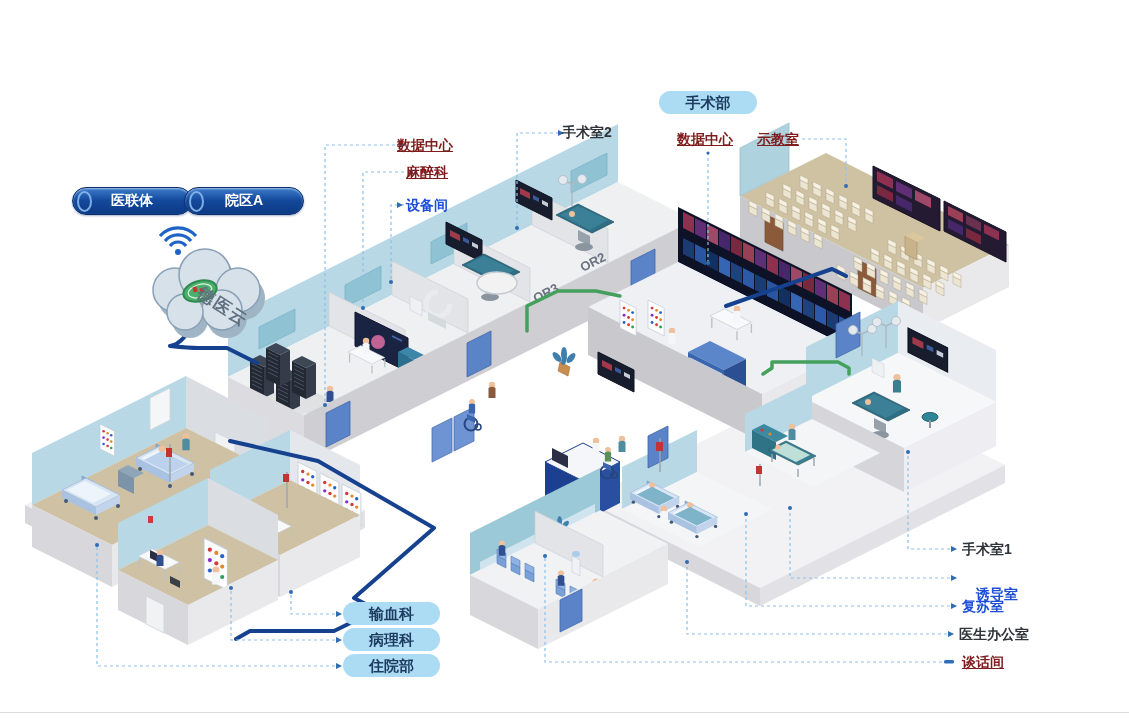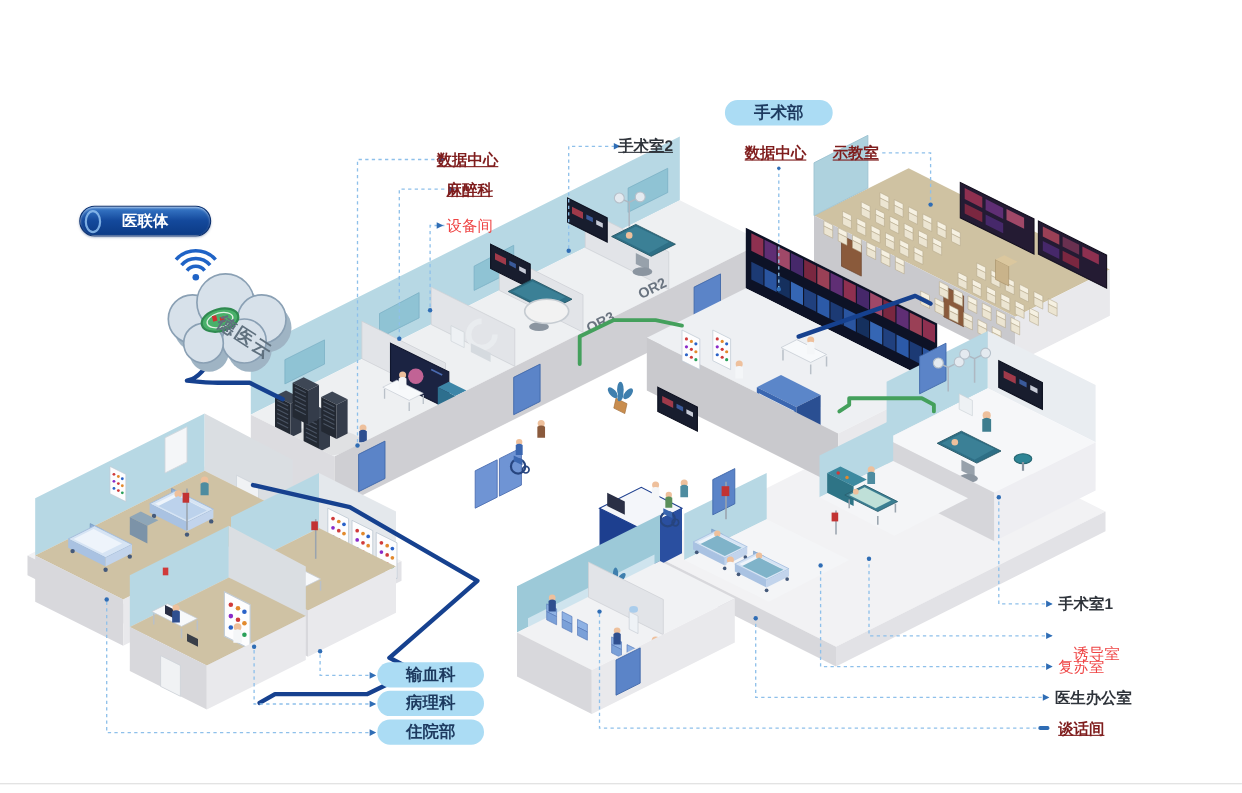--- a/index.html
+++ b/index.html
@@ -1,21 +1,21 @@
 <!DOCTYPE html>
 <html><head>
 <meta charset="utf-8">
 <style>
   html,body{margin:0;padding:0;background:#fff;}
   #stage{position:relative;width:1129px;height:721px;background:#fff;overflow:hidden;
          font-family:"Liberation Sans","DejaVu Sans",sans-serif;}
   #iso{position:absolute;left:0;top:0;}
   .lbl{position:absolute;font-size:14px;font-weight:700;white-space:nowrap;line-height:16px;}
   .lbl.red{color:#7f1d1d;text-decoration:underline;}
-  .lbl.gray{color:#ef4444;font-weight:400;}
+  .lbl.gray{color:#1d4ed8;font-weight:700;}
   .lbl.dark{color:#2f343b;}
   .pill-navy{position:absolute;width:118px;height:26px;border-radius:14px;
     background:linear-gradient(180deg,#3b7ccb 0%,#14499c 48%,#0b3a85 100%);
     border:1px solid #0a2f6e;color:#fff;font-size:14px;font-weight:700;
     text-align:center;line-height:25px;box-shadow:inset 0 1px 2px rgba(255,255,255,.55),0 1px 2px rgba(10,47,110,.35);}
   .pill-navy::before{content:'';position:absolute;left:4px;top:3px;width:11px;height:17px;
     border:2px solid #8fc0f0;border-radius:50%;opacity:.85;}
   .pill-light{position:absolute;width:98px;height:23px;border-radius:12px;background:#abdcf4;
     color:#1d3a5f;font-size:15px;font-weight:700;text-align:center;line-height:23px;}
   #bottom-line{position:absolute;left:0;right:0;top:712px;height:1px;background:#dcdcdc;}
@@ -533,27 +533,28 @@
         <path d="M336,637 L342,640 L336,643 Z"></path>
         <path d="M336,663 L342,666 L336,669 Z"></path>
   <path d="M397,202 L403,205 L397,208 Z"></path>
         <path d="M558,130 L564,133 L558,136 Z"></path>
   <path d="M399,142 L405,145 L399,148 Z"></path>
         <path d="M408,169 L414,172 L408,175 Z"></path>
 </g>
 </svg>
 
 <div class="pill-navy" style="left:58px;top:187px;margin-left:14px;">医联体</div>
+<div class="pill-navy" style="left:184px;top:187px;">院区A</div>
 
 <div class="pill-light" style="left:659px;top:91px;">手术部</div>
 
 <div class="lbl red" style="left:397px;top:137px;">数据中心</div>
 <div class="lbl red" style="left:406px;top:164px;">麻醉科</div>
 <div class="lbl gray" style="left:406px;top:197px;">设备间</div>
-<div class="lbl dark" style="left:562px;top:124px;text-decoration:underline;">手术室2</div>
+<div class="lbl dark" style="left:562px;top:124px;">手术室2</div>
 <div class="lbl red" style="left:677px;top:131px;">数据中心</div>
 <div class="lbl red" style="left:757px;top:131px;">示教室</div>
 <div class="lbl dark" style="left:962px;top:541px;">手术室1</div>
 <div class="lbl gray" style="left:976px;top:570px;margin-top:16px;">诱导室</div>
 <div class="lbl gray" style="left:962px;top:598px;">复苏室</div>
 <div class="lbl dark" style="left:959px;top:626px;">医生办公室</div>
 <div class="lbl red" style="left:962px;top:654px;">谈话间</div>
 
 <div class="pill-light" style="left:343px;top:602px;width:97px;">输血科</div>
 <div class="pill-light" style="left:343px;top:628px;width:97px;">病理科</div>

